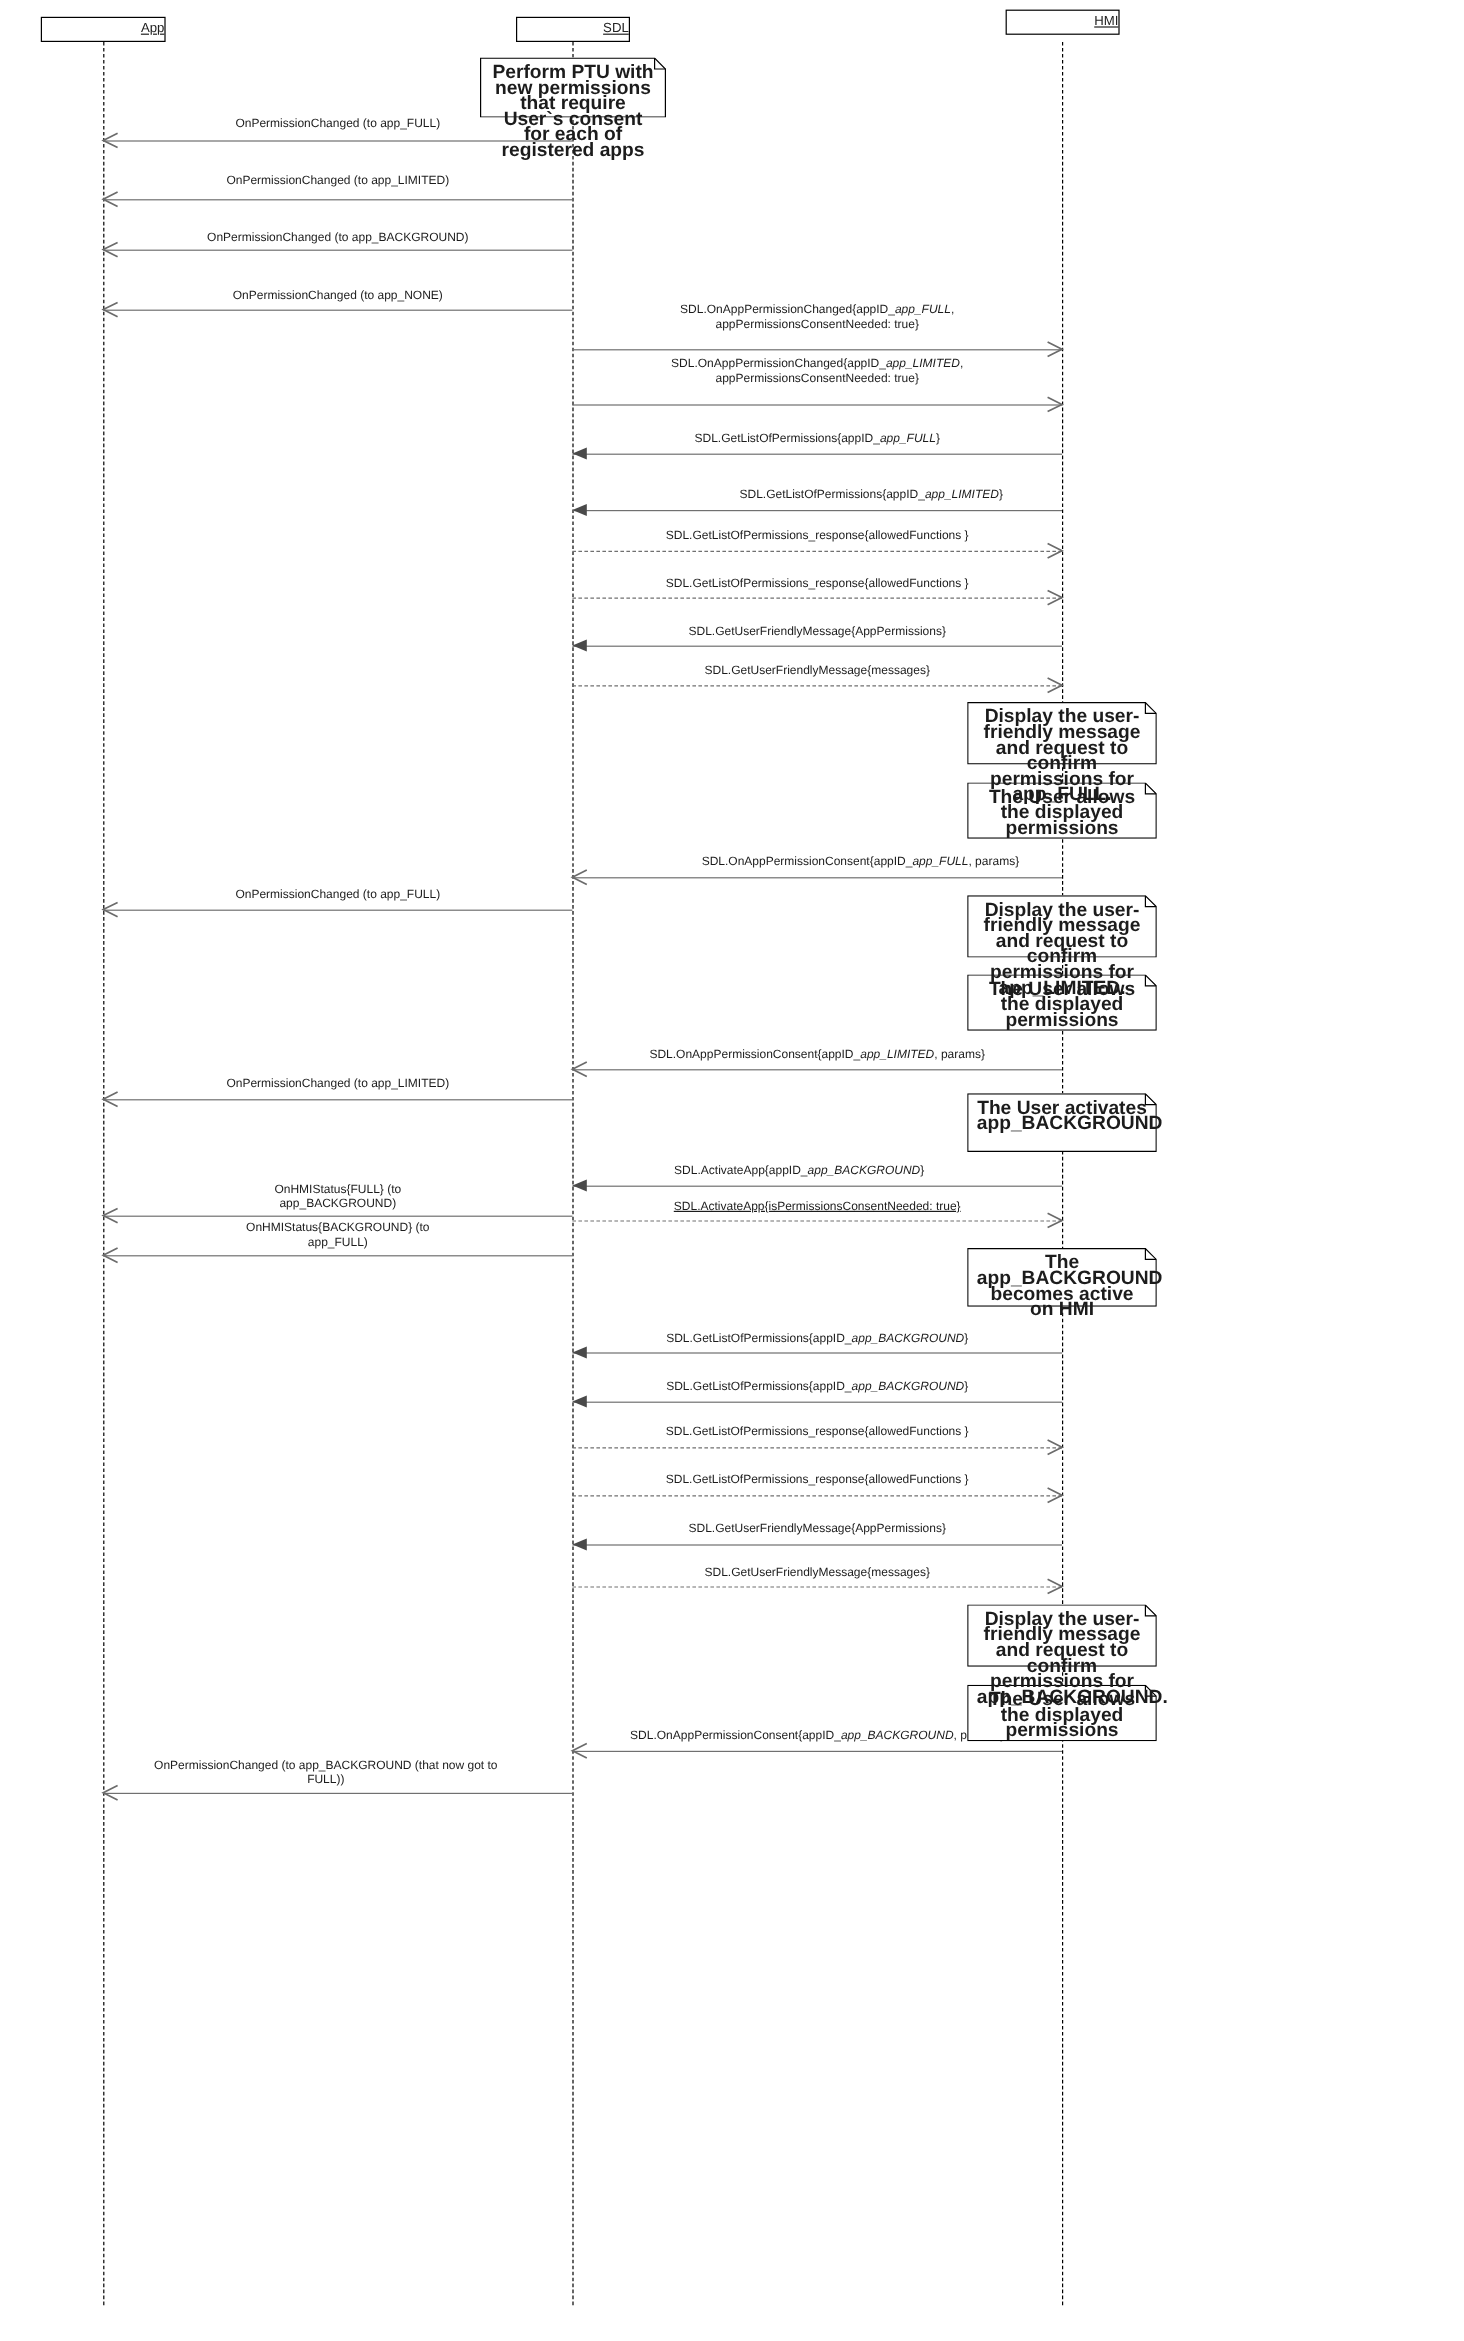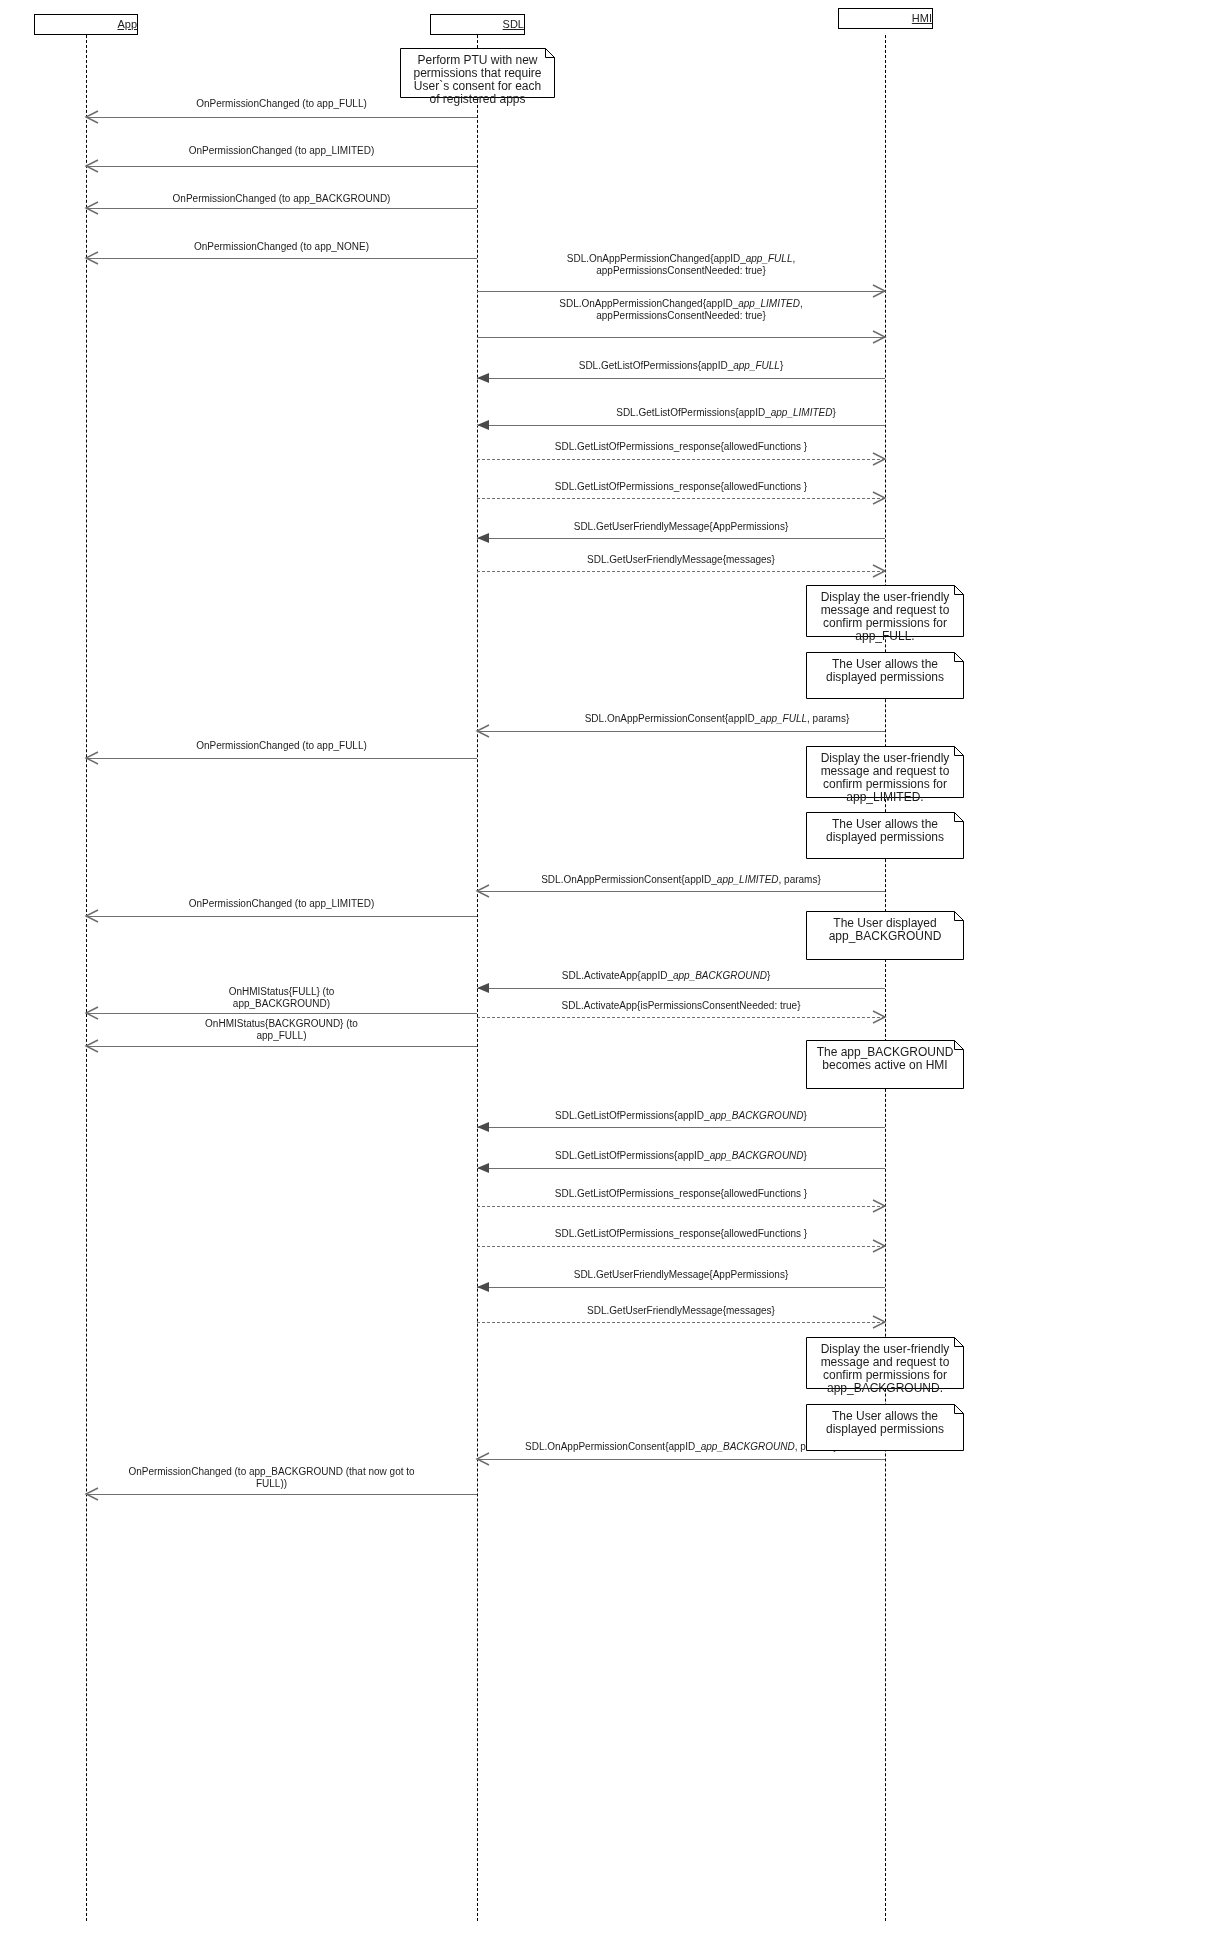--- a/index.html
+++ b/index.html
@@ -63,25 +63,26 @@
     pointer-events: none;
   }
   .msg-label i {
     font-style: italic;
   }
   
   .note {
     position: absolute;
     box-sizing: border-box;
     background: #ffffff;
-    font-size: 12px;
+    font-size: 16px;
     line-height: 13px;
     color: #1c1c1c;
     text-align: center;
     padding: 6px 8px 0 8px;
+    font-weight: bold;
   }
   .note .note-body {
     position: relative;
     z-index: 2;
   }
   .note .note-frame {
     position: absolute;
     left: 0;
     top: 0;
     width: 100%;
@@ -187,21 +188,21 @@
     <div class="msg" style="left: 86px; top: 1013px; width: 391px;"></div>
     <svg class="head-svg" width="14" height="14" style="left: 86px; top: 1007px;">
       <path d="M12,0 L0,6 L12,12" fill="none" stroke="#6b6b6b" stroke-width="1.4"></path>
     </svg>
     <div class="msg-label" style="left: 86px; width: 391px; top: 986px;">OnHMIStatus{FULL} (to
 app_BACKGROUND)</div>
     <div class="msg dashed" style="left: 477px; top: 1017px; width: 408px;"></div>
     <svg class="head-svg" width="14" height="14" style="left: 873px; top: 1011px;">
       <path d="M0,0 L12,6 L0,12" fill="none" stroke="#6b6b6b" stroke-width="1.4"></path>
     </svg>
-    <div class="msg-label" style="left: 477px; width: 408px; top: 1000px;">SDL.ActivateApp{isPermissionsConsentNeeded: true}</div>
+    <div class="msg-label" style="left: 477px; width: 408px; top: 1000px; text-decoration: underline;">SDL.ActivateApp{isPermissionsConsentNeeded: true}</div>
     <div class="msg" style="left: 86px; top: 1046px; width: 391px;"></div>
     <svg class="head-svg" width="14" height="14" style="left: 86px; top: 1040px;">
       <path d="M12,0 L0,6 L12,12" fill="none" stroke="#6b6b6b" stroke-width="1.4"></path>
     </svg>
     <div class="msg-label" style="left: 86px; width: 391px; top: 1018px;">OnHMIStatus{BACKGROUND} (to
 app_FULL)</div>
     <div class="msg" style="left: 477px; top: 1127px; width: 408px;"></div>
     <svg class="head-svg" width="14" height="14" style="left: 477px; top: 1121px;">
       <path d="M12,1 L0,6 L12,11 Z" fill="#4a4a4a"></path>
     </svg>
@@ -275,21 +276,21 @@
         <path d="M0.5,0.5 H148.5 L157.5,9.5 V46.5 H0.5 Z" fill="#ffffff" stroke="#000000" stroke-width="1"></path>
         <path d="M148.5,0.5 V9.5 H157.5" fill="none" stroke="#000000" stroke-width="1"></path>
       </svg>
       <div class="note-body">The User allows the displayed permissions</div>
     </div>
     <div class="note" style="left: 806px; top: 911px; width: 158px; height: 49px;">
       <svg class="note-frame" viewBox="0 0 158 49" preserveAspectRatio="none">
         <path d="M0.5,0.5 H148.5 L157.5,9.5 V48.5 H0.5 Z" fill="#ffffff" stroke="#000000" stroke-width="1"></path>
         <path d="M148.5,0.5 V9.5 H157.5" fill="none" stroke="#000000" stroke-width="1"></path>
       </svg>
-      <div class="note-body">The User displayed app_BACKGROUND</div>
+      <div class="note-body">The User activates app_BACKGROUND</div>
     </div>
     <div class="note" style="left: 806px; top: 1040px; width: 158px; height: 49px;">
       <svg class="note-frame" viewBox="0 0 158 49" preserveAspectRatio="none">
         <path d="M0.5,0.5 H148.5 L157.5,9.5 V48.5 H0.5 Z" fill="#ffffff" stroke="#000000" stroke-width="1"></path>
         <path d="M148.5,0.5 V9.5 H157.5" fill="none" stroke="#000000" stroke-width="1"></path>
       </svg>
       <div class="note-body">The app_BACKGROUND becomes active on HMI</div>
     </div>
     <div class="note" style="left: 806px; top: 1337px; width: 158px; height: 52px;">
       <svg class="note-frame" viewBox="0 0 158 52" preserveAspectRatio="none">

